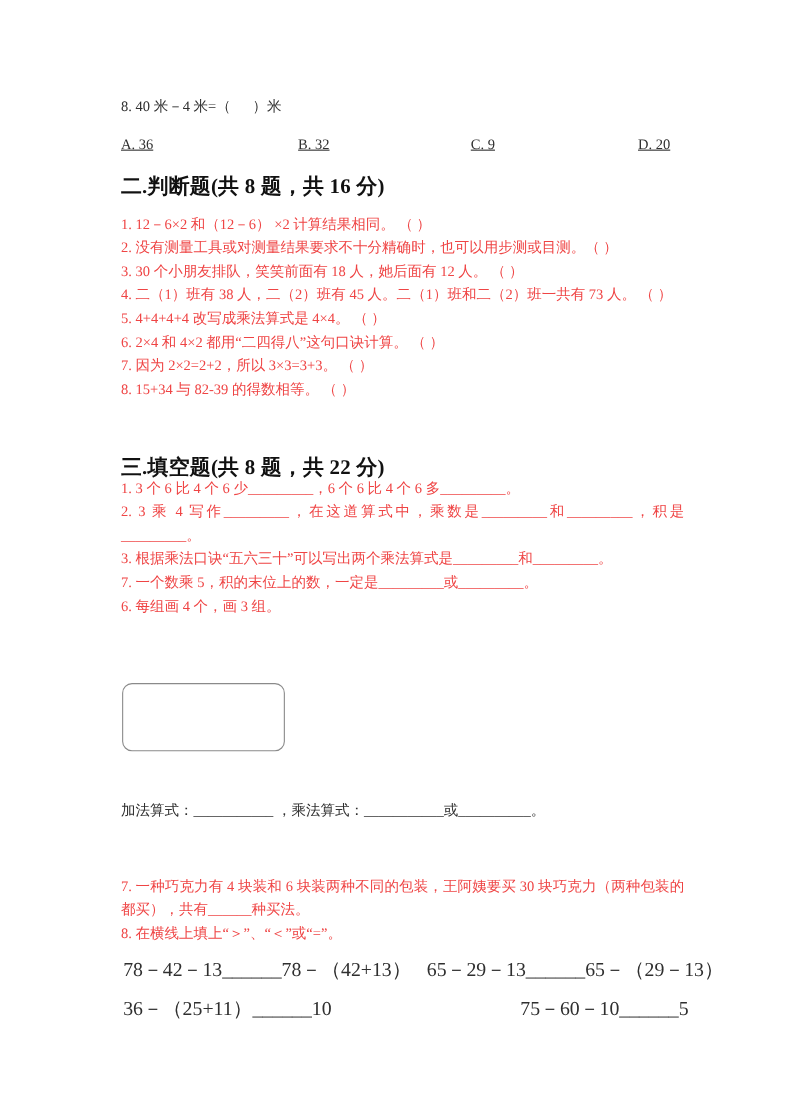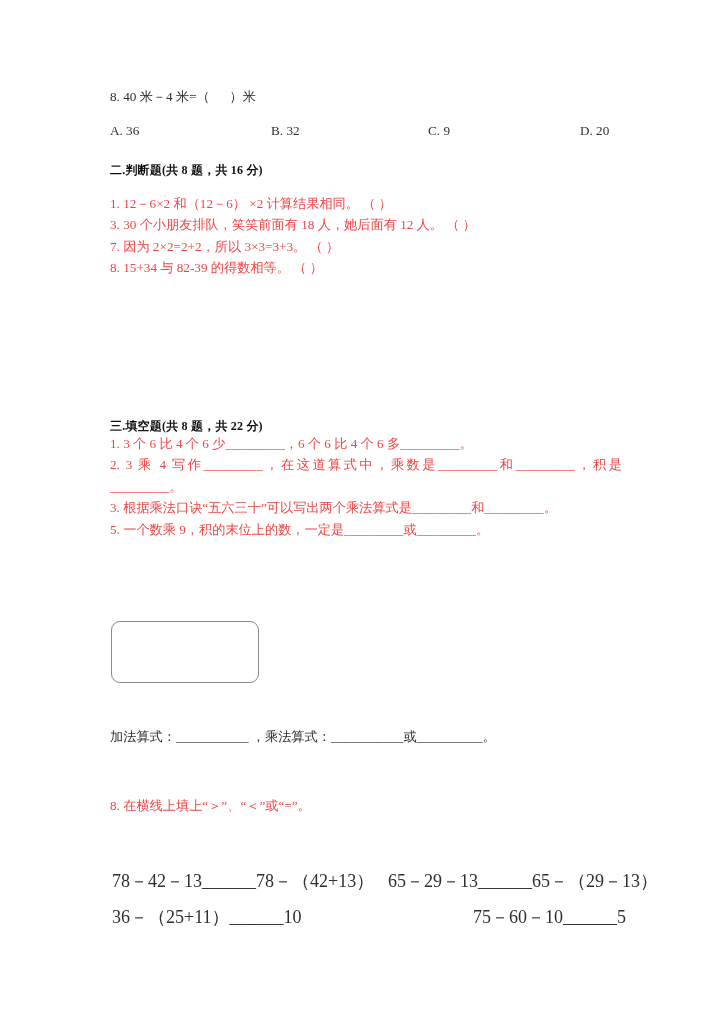--- a/index.html
+++ b/index.html
@@ -23,21 +23,21 @@
     padding: 0 114px;
   }
   
   .q-line {
     font-size: 13.2px;
     line-height: 21px;
     color: #2f2f2f;
     white-space: pre-wrap;
   }
   .section-title {
-    font-size: 12px;
+    font-size: 19px;
     font-weight: bold;
     color: #111111;
     line-height: 20px;
     letter-spacing: 0.2px;
   }
   
   .abs { position: absolute; }
 
   
   #stem-8 { left: 110px; top: 86px; }
@@ -47,20 +47,21 @@
     left: 110px;
     top: 121px;
     width: 530px;
   }
   .choice {
     position: absolute;
     font-size: 13.2px;
     line-height: 20px;
     color: #2f2f2f;
     white-space: nowrap;
+    text-decoration: underline;
   }
   .choice.c0 { left: 0px; }
   .choice.c1 { left: 161px; }
   .choice.c2 { left: 318px; }
   .choice.c3 { left: 470px; }
 
   
   #sec-2-title { left: 110px; top: 160px; }
   #sec-3-title { left: 110px; top: 416px; }
 
@@ -126,39 +127,45 @@
     <span class="choice c0">A. 36</span>
     <span class="choice c1">B. 32</span>
     <span class="choice c2">C. 9</span>
     <span class="choice c3">D. 20</span>
   </div>
 
   <div class="abs section-title" id="sec-2-title">二.判断题(共 8 题，共 16 分)</div>
 
   <div class="abs" id="judge-block">
     <p class="q-para">1. 12－6×2 和（12－6） ×2 计算结果相同。            （      ）</p>
+    <p class="q-para">2. 没有测量工具或对测量结果要求不十分精确时，也可以用步测或目测。（      ）</p>
     <p class="q-para">3. 30 个小朋友排队，笑笑前面有 18 人，她后面有 12 人。          （      ）</p>
+    <p class="q-para">4. 二（1）班有 38 人，二（2）班有 45 人。二（1）班和二（2）班一共有 73 人。 （      ）</p>
+    <p class="q-para">5. 4+4+4+4 改写成乘法算式是 4×4。                （      ）</p>
+    <p class="q-para">6. 2×4 和 4×2 都用“二四得八”这句口诀计算。                （      ）</p>
     <p class="q-para">7. 因为 2×2=2+2，所以 3×3=3+3。 （      ）</p>
     <p class="q-para">8. 15+34 与 82-39 的得数相等。           （      ）</p>
   </div>
 
   <div class="abs section-title" id="sec-3-title">三.填空题(共 8 题，共 22 分)</div>
 
   <div class="abs" id="fill-block">
     <p class="q-para">1. 3 个 6 比 4 个 6 少_________，6 个 6 比 4 个 6 多_________。</p>
     <p class="q-para">2. 3 乘 4 写作_________，在这道算式中，乘数是_________和_________，积是_________。</p>
     <p class="q-para">3. 根据乘法口诀“五六三十”可以写出两个乘法算式是_________和_________。</p>
-    <p class="q-para">5. 一个数乘 9，积的末位上的数，一定是_________或_________。</p>
+    <p class="q-para">7. 一个数乘 5，积的末位上的数，一定是_________或_________。</p>
+    <p class="q-para">6. 每组画 4 个，画 3 组。</p>
   </div>
 
   <div class="abs" id="answer-box"></div>
 
   <div class="abs" id="formula-line">加法算式：___________  ，乘法算式：___________或__________。</div>
 
   <div class="abs" id="fill-block-2">
+    <p class="q-para">7. 一种巧克力有 4 块装和 6 块装两种不同的包装，王阿姨要买 30 块巧克力（两种包装的都买），共有______种买法。</p>
     <p class="q-para">8. 在横线上填上“＞”、“＜”或“=”。</p>
   </div>
 
   <div class="abs compare-row" id="compare-row-1">
     <span class="compare-cell left">78－42－13______78－（42+13）</span>
     <span class="compare-cell right">65－29－13______65－（29－13）</span>
   </div>
 
   <div class="abs compare-row" id="compare-row-2">
     <span class="compare-cell left">36－（25+11）______10</span>

